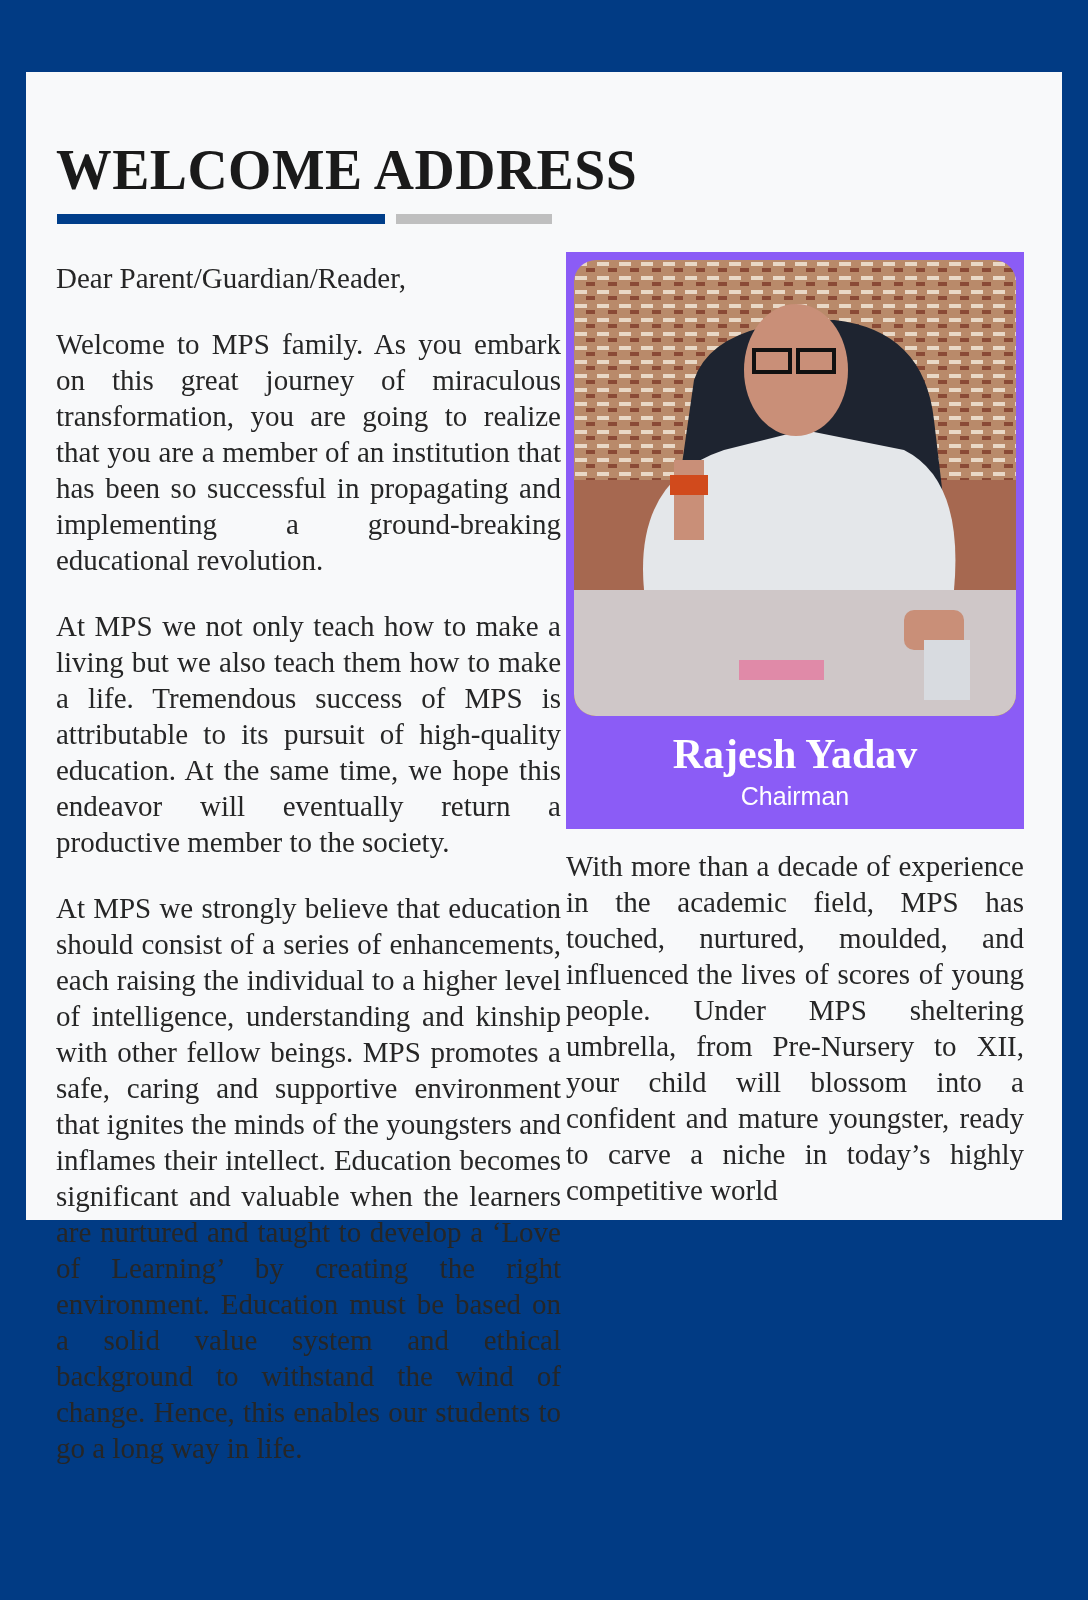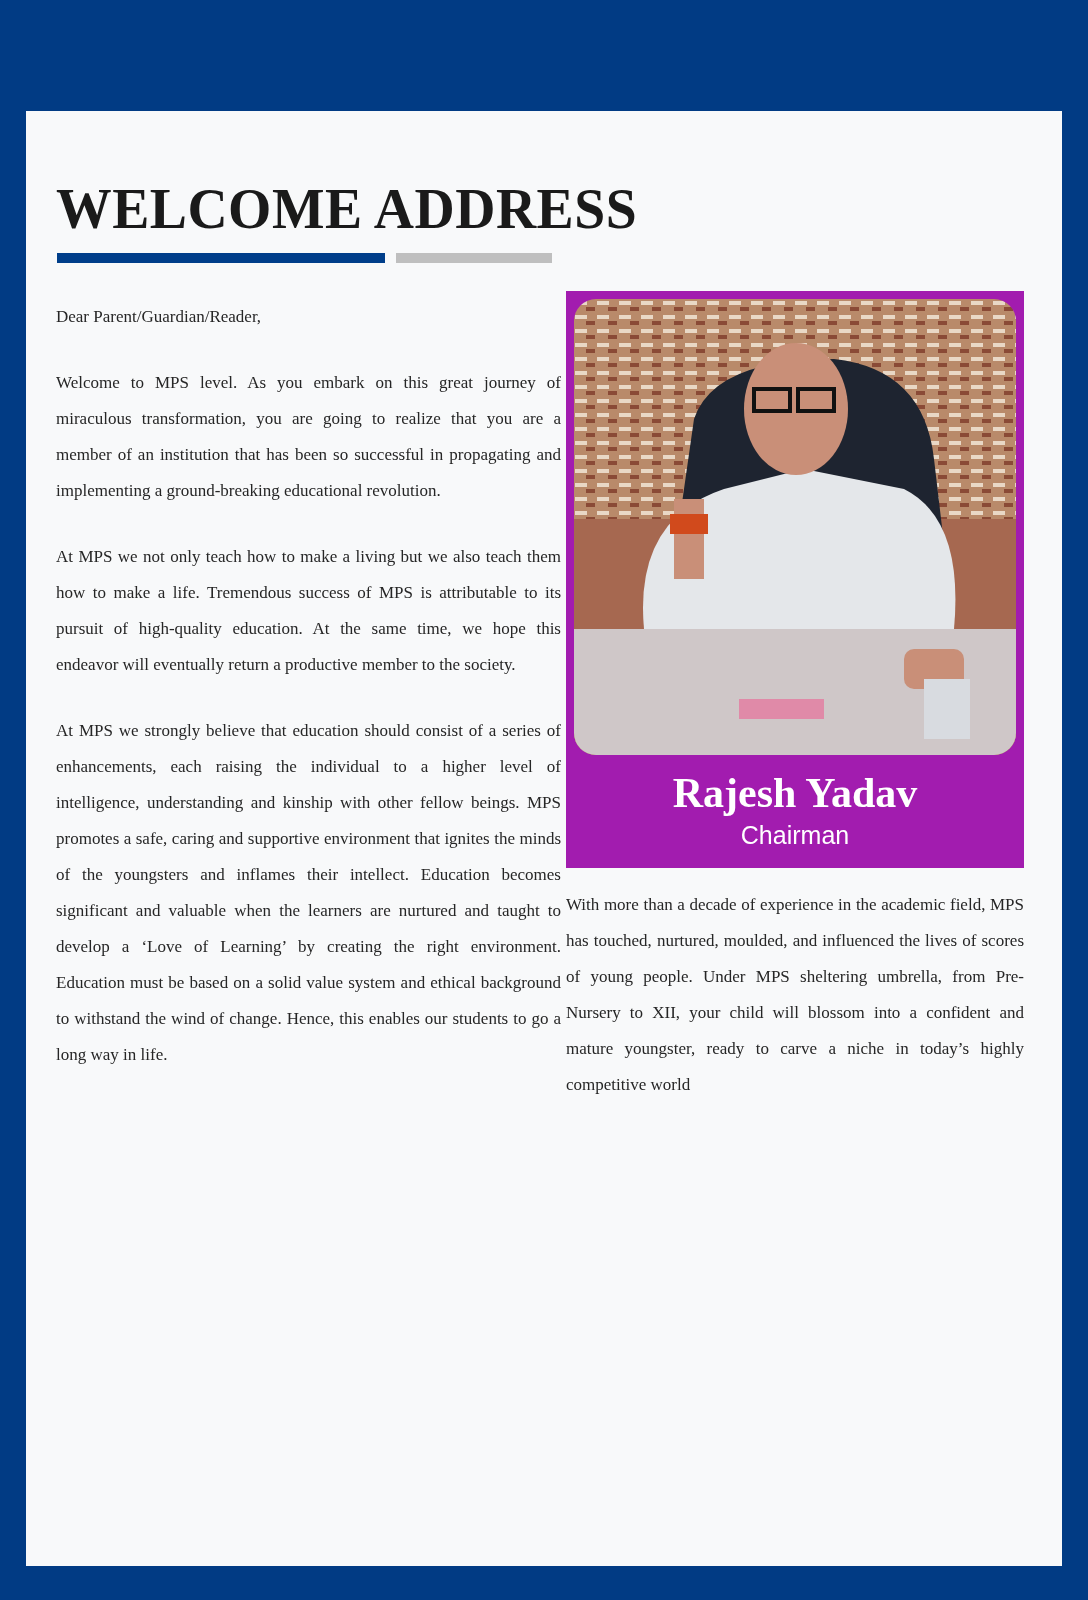--- a/index.html
+++ b/index.html
@@ -6,23 +6,22 @@
   body {
     width: 1088px; height: 1600px;
     background: #013b84;
     position: relative;
     overflow: hidden;
     font-family: "DejaVu Serif", serif;
   }
   .page {
     position: absolute;
     left: 26px; top: 72px;
-    width: 1036px; height: 1455px;
+    width: 1036px; height: 1148px;
     background: #f8f9fa;
-    margin-top: 39px;
   }
   .title {
     position: absolute;
     left: 30px; top: 64px;
     margin: 0;
     font-family: "Liberation Serif", serif;
     font-weight: bold;
     font-size: 58px;
     letter-spacing: 0.5px;
     color: #1a1a1a;
@@ -33,34 +32,34 @@
     position: absolute; left: 31px; top: 142px;
     width: 328px; height: 10px; background: #003e8a;
   }
   .rule-grey {
     position: absolute; left: 370px; top: 142px;
     width: 156px; height: 10px; background: #bfbfbf;
   }
   .col {
     position: absolute;
     font-family: "Liberation Serif", serif;
-    font-size: 17px;
+    font-size: 29px;
     line-height: 36px;
     color: #262626;
     text-align: justify;
   }
   .col p { margin: 0 0 30px 0; }
   .col-left { left: 30px; top: 188px; width: 505px; }
   .col-right { left: 540px; top: 776px; width: 458px; }
   .col-right p { margin-bottom: 20px; }
   .photo-card {
     position: absolute;
     left: 540px; top: 180px;
     width: 458px; height: 577px;
-    background: #a21caf;
+    background: #8b5cf6;
   }
   .photo {
     position: absolute;
     left: 8px; top: 8px;
     width: 442px; height: 456px;
     border-radius: 22px;
     overflow: hidden;
   }
   .photo svg { width: 100%; height: 100%; display: block; }
   .name {
@@ -82,21 +81,21 @@
 </head>
 <body>
 
 <div class="page">
   <h1 class="title">WELCOME ADDRESS</h1>
   <div class="rule-blue"></div>
   <div class="rule-grey"></div>
 
   <div class="col col-left">
     <p>Dear Parent/Guardian/Reader,</p>
-    <p>Welcome to MPS level. As you embark on this great journey of miraculous transformation, you are going to realize that you are a member of an institution that has been so successful in propagating and implementing a ground-breaking educational revolution.</p>
+    <p>Welcome to MPS family. As you embark on this great journey of miraculous transformation, you are going to realize that you are a member of an institution that has been so successful in propagating and implementing a ground-breaking educational revolution.</p>
     <p>At MPS we not only teach how to make a living but we also teach them how to make a life. Tremendous success of MPS is attributable to its pursuit of high-quality education. At the same time, we hope this endeavor will eventually return a productive member to the society.</p>
     <p>At MPS we strongly believe that education should consist of a series of enhancements, each raising the individual to a higher level of intelligence, understanding and kinship with other fellow beings. MPS promotes a safe, caring and supportive environment that ignites the minds of the youngsters and inflames their intellect. Education becomes significant and valuable when the learners are nurtured and taught to develop a ‘Love of Learning’ by creating the right environment. Education must be based on a solid value system and ethical background to withstand the wind of change. Hence, this enables our students to go a long way in life.</p>
   </div>
 
   <div class="photo-card">
     <div class="photo" aria-label="Portrait of the chairman seated at his desk">
       <svg viewBox="0 0 442 456" preserveAspectRatio="none">
         <defs>
           <pattern id="blind" width="22" height="14" patternUnits="userSpaceOnUse">
             <rect width="22" height="14" fill="#b98a6a"></rect>

